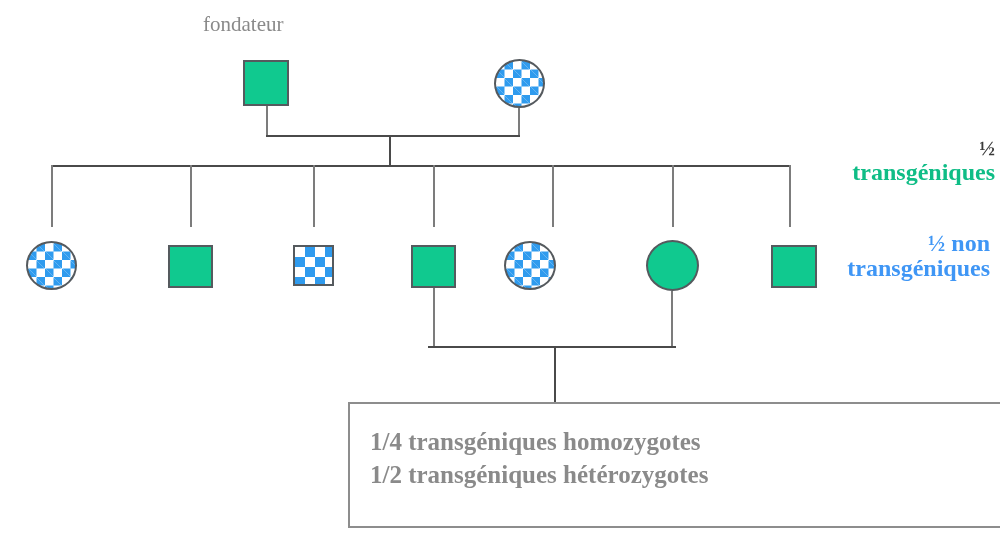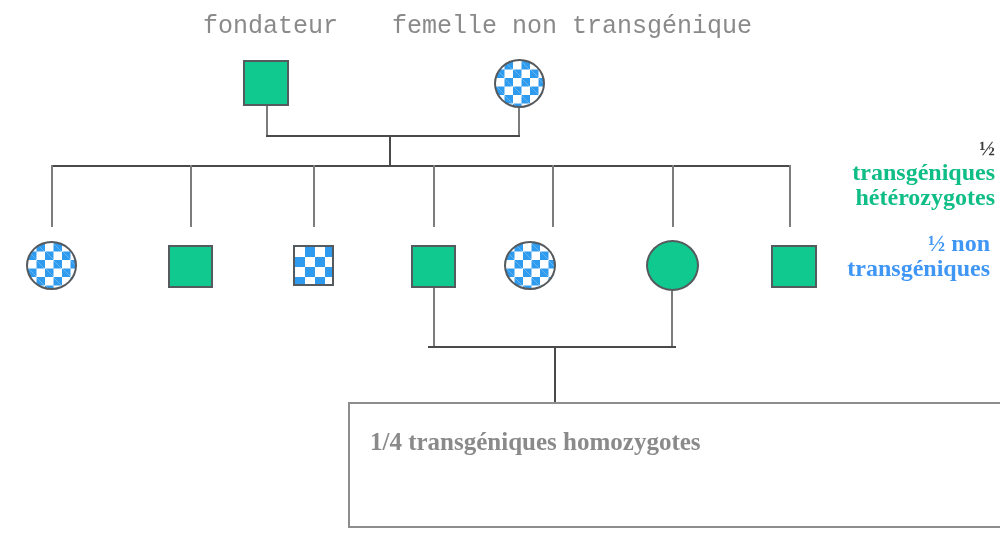--- a/index.html
+++ b/index.html
@@ -1,22 +1,22 @@
 <!DOCTYPE html>
 <html><head>
 <meta charset="utf-8">
 <style>
   html,body{margin:0;padding:0;background:#ffffff;}
   body{width:1000px;height:551px;position:relative;overflow:hidden;
        font-family:"Liberation Serif","DejaVu Serif",serif;}
   .stage{position:absolute;inset:0;}
 
   
-  .gen-label{position:absolute;color:#8a8a8a;font-size:25px;white-space:nowrap;
-             font-family:Liberation Mono, monospace;}
+  .gen-label{position:absolute;color:#8a8a8a;font-size:21px;white-space:nowrap;
+             font-family:Liberation Serif, serif;}
   #lbl-founder{left:203px;top:12px;}
   #lbl-female{left:392px;top:12px;}
 
   
   .sym{position:absolute;box-sizing:border-box;border:2px solid #555a5e;}
   .sq{border-radius:0;}
   .ci{border-radius:50%;}
   .green{background:#10c98f;}
   .checker{
     background-color:#ffffff;
@@ -50,21 +50,20 @@
                 font-weight:bold;font-size:25px;line-height:1.30;
                 font-family:"Liberation Serif","DejaVu Serif",serif;}
   #outcome-list div{white-space:nowrap;}
 </style>
 </head>
 <body>
 
 <div class="stage">
 
   <div class="gen-label" id="lbl-founder">fondateur</div>
-  <div class="gen-label" id="lbl-female">femelle non transgénique</div>
 
   <div class="sym sq green" style="left:243px;top:60px;width:46px;height:46px;"></div>
   <div class="sym ci checker" style="left:494px;top:59px;width:51px;height:49px;"></div>
 
   <div class="ln lnv ln-grey" style="left:266px;top:106px;width:2px;height:30px;"></div>
   <div class="ln lnv ln-grey" style="left:518px;top:108px;width:2px;height:28px;"></div>
   <div class="ln lnh" style="left:266px;top:135px;width:254px;height:2px;"></div>
   <div class="ln lnv" style="left:389px;top:135px;width:2px;height:32px;"></div>
 
   <div class="ln lnh" style="left:51px;top:165px;width:739px;height:2px;"></div>
@@ -86,28 +85,28 @@
   <div class="sym sq green" style="left:771px;top:245px;width:46px;height:43px;"></div>
 
   <div class="ln lnv ln-grey" style="left:433px;top:288px;height:59px;"></div>
   <div class="ln lnv ln-grey" style="left:671px;top:291px;height:56px;"></div>
   <div class="ln lnh" style="left:428px;top:346px;width:248px;height:2px;"></div>
   <div class="ln lnv" style="left:554px;top:346px;height:56px;"></div>
 
   <div class="legend" id="legend-het">
     <span class="frac">½</span>
     <span>transgéniques</span><br>
-    <span>hétérozygotes</span>
   </div>
 
   <div class="legend" id="legend-non">
     <span class="frac">½</span>
     <span>non</span><br>
     <span>transgéniques</span>
   </div>
 
   <div id="outcome-box">
     <div id="outcome-list">
       <div>1/4 transgéniques homozygotes</div>
+      <div>1/2 transgéniques hétérozygotes</div>
     </div>
   </div>
 
 </div>
 
 </body></html>

